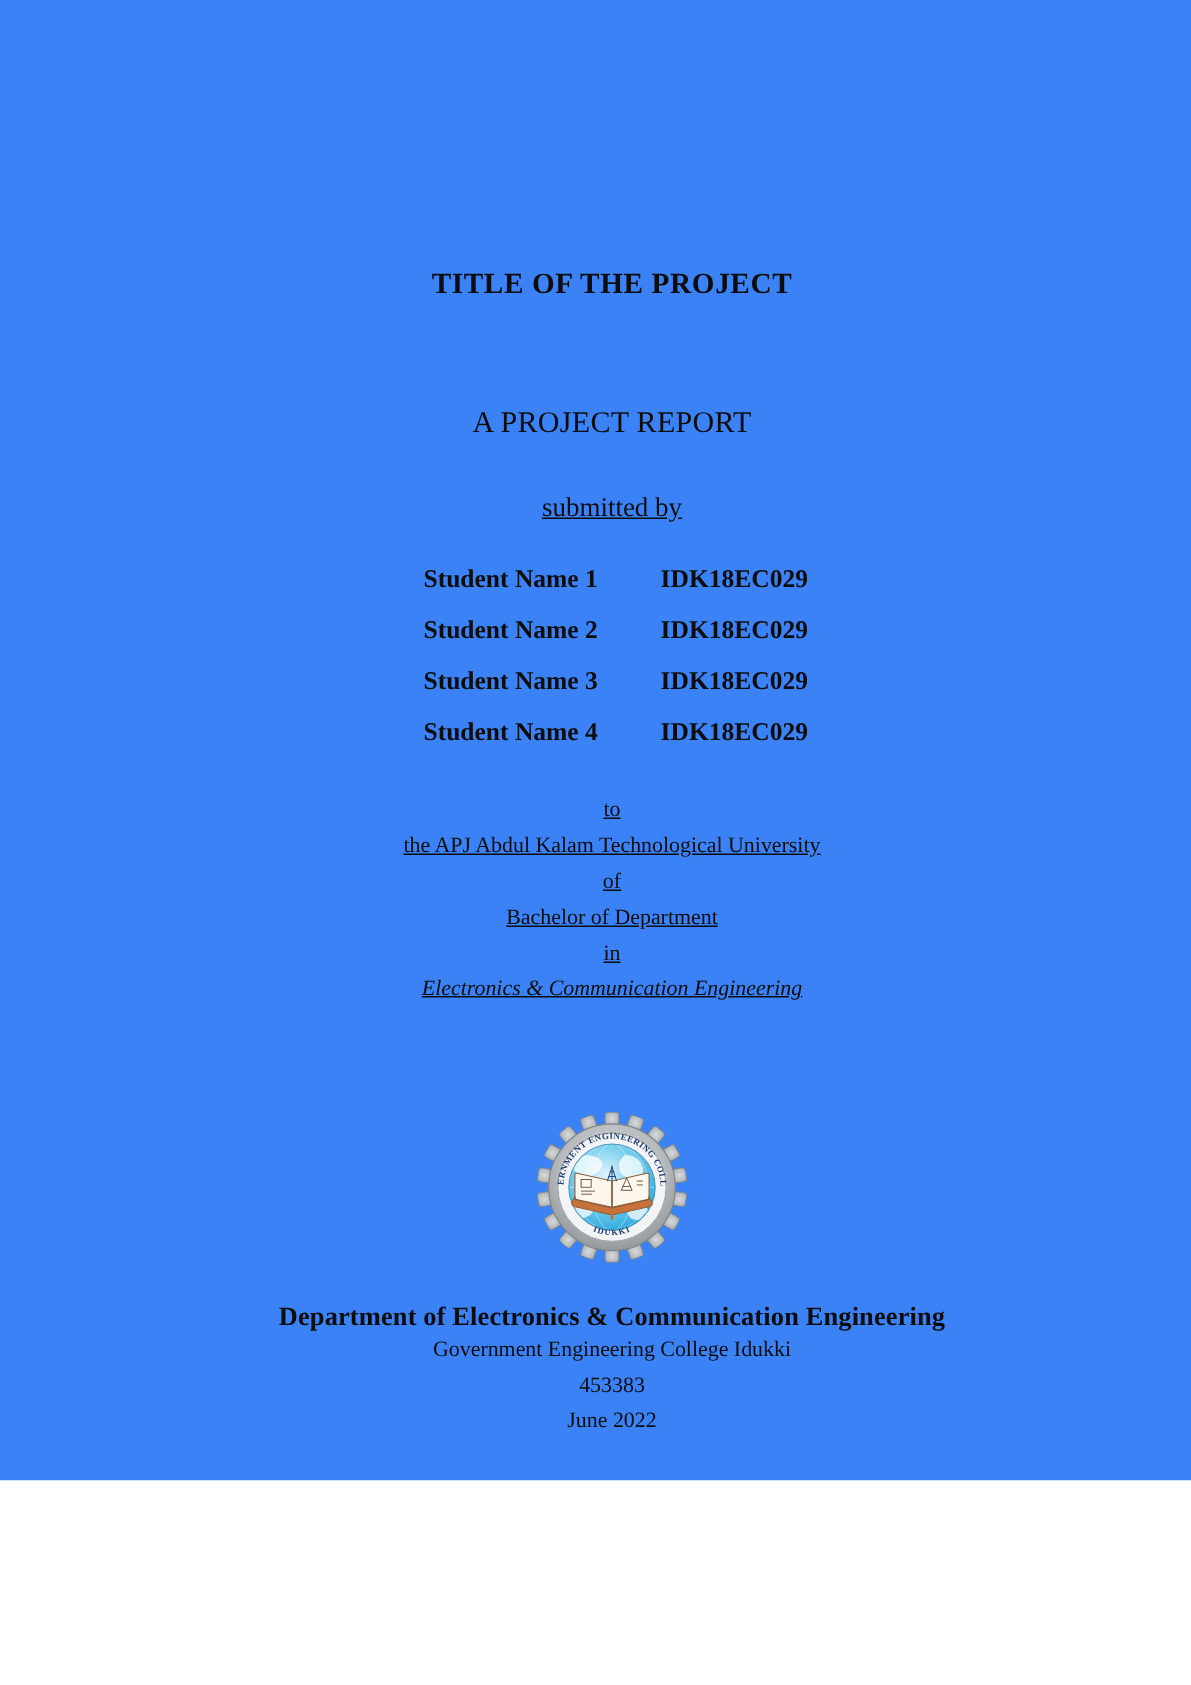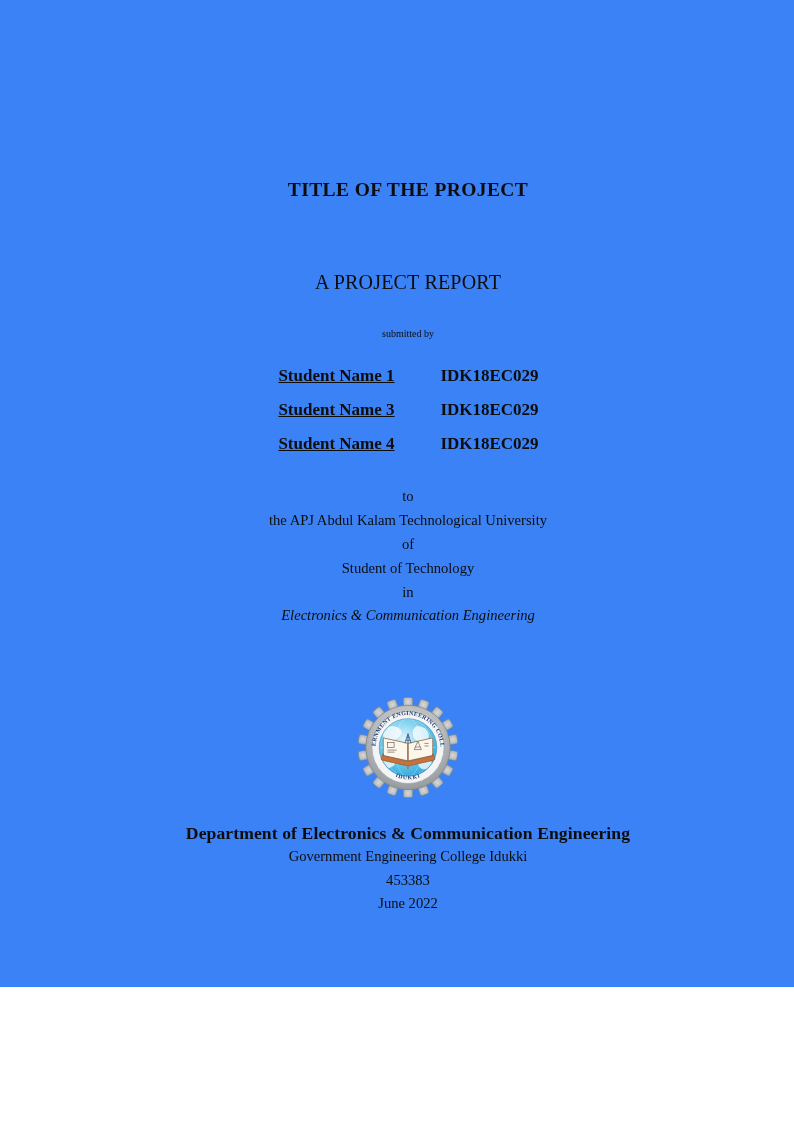--- a/index.html
+++ b/index.html
@@ -41,58 +41,59 @@
     margin: 0;
     padding-top: 70px;
     font-size: 20px;
     font-weight: normal;
     letter-spacing: 0.2px;
   }
 
   .submitted-by {
     margin: 0;
     padding-top: 34px;
-    font-size: 10px;
+    font-size: 18px;
     font-weight: normal;
+    text-decoration: underline;
   }
 
   .students {
     margin: 0;
     padding-top: 28px;
   }
   .student-row {
     display: block;
     font-size: 17px;
     font-weight: bold;
     line-height: 1;
     margin-bottom: 17px;
     white-space: nowrap;
   }
   .student-name {
     display: inline-block;
-    text-align: center;
+    text-align: right;
     min-width: 124px;
-    text-decoration: underline;
   }
   .student-id {
     display: inline-block;
     text-align: center;
     margin-left: 39px;
     min-width: 104px;
   }
 
   .degree-block {
     margin: 0;
     padding-top: 16px;
     font-size: 14.6px;
     line-height: 1.63;
   }
   .degree-block .line {
     display: block;
     white-space: nowrap;
+    text-decoration: underline;
   }
   .degree-block .branch {
     font-style: italic;
   }
 
   .logo-wrap {
     padding-top: 68px;
     display: flex;
     justify-content: center;
     padding-right: 0;
@@ -133,34 +134,37 @@
 
     <h1 class="title">TITLE OF THE PROJECT</h1>
 
     <p class="report-type">A PROJECT REPORT</p>
 
     <p class="submitted-by">submitted by</p>
 
     <div class="students">
       <div class="student-row">
         <span class="student-name">Student Name 1</span><span class="student-id">IDK18EC029</span>
+      </div>
+      <div class="student-row">
+        <span class="student-name">Student Name 2</span><span class="student-id">IDK18EC029</span>
       </div>
       <div class="student-row">
         <span class="student-name">Student Name 3</span><span class="student-id">IDK18EC029</span>
       </div>
       <div class="student-row">
         <span class="student-name">Student Name 4</span><span class="student-id">IDK18EC029</span>
       </div>
     </div>
 
     <div class="degree-block">
       <span class="line">to</span>
       <span class="line">the APJ Abdul Kalam Technological University</span>
       <span class="line">of</span>
-      <span class="line">Student of Technology</span>
+      <span class="line">Bachelor of Department</span>
       <span class="line">in</span>
       <span class="line branch">Electronics &amp; Communication Engineering</span>
     </div>
 
     <div class="logo-wrap">
       <svg class="logo" viewBox="0 0 200 200">
         <defs>
           <radialGradient id="gearGrad" cx="50%" cy="38%" r="65%">
             <stop offset="0%" stop-color="#d7dadc"></stop>
             <stop offset="62%" stop-color="#b9bcbe"></stop>

